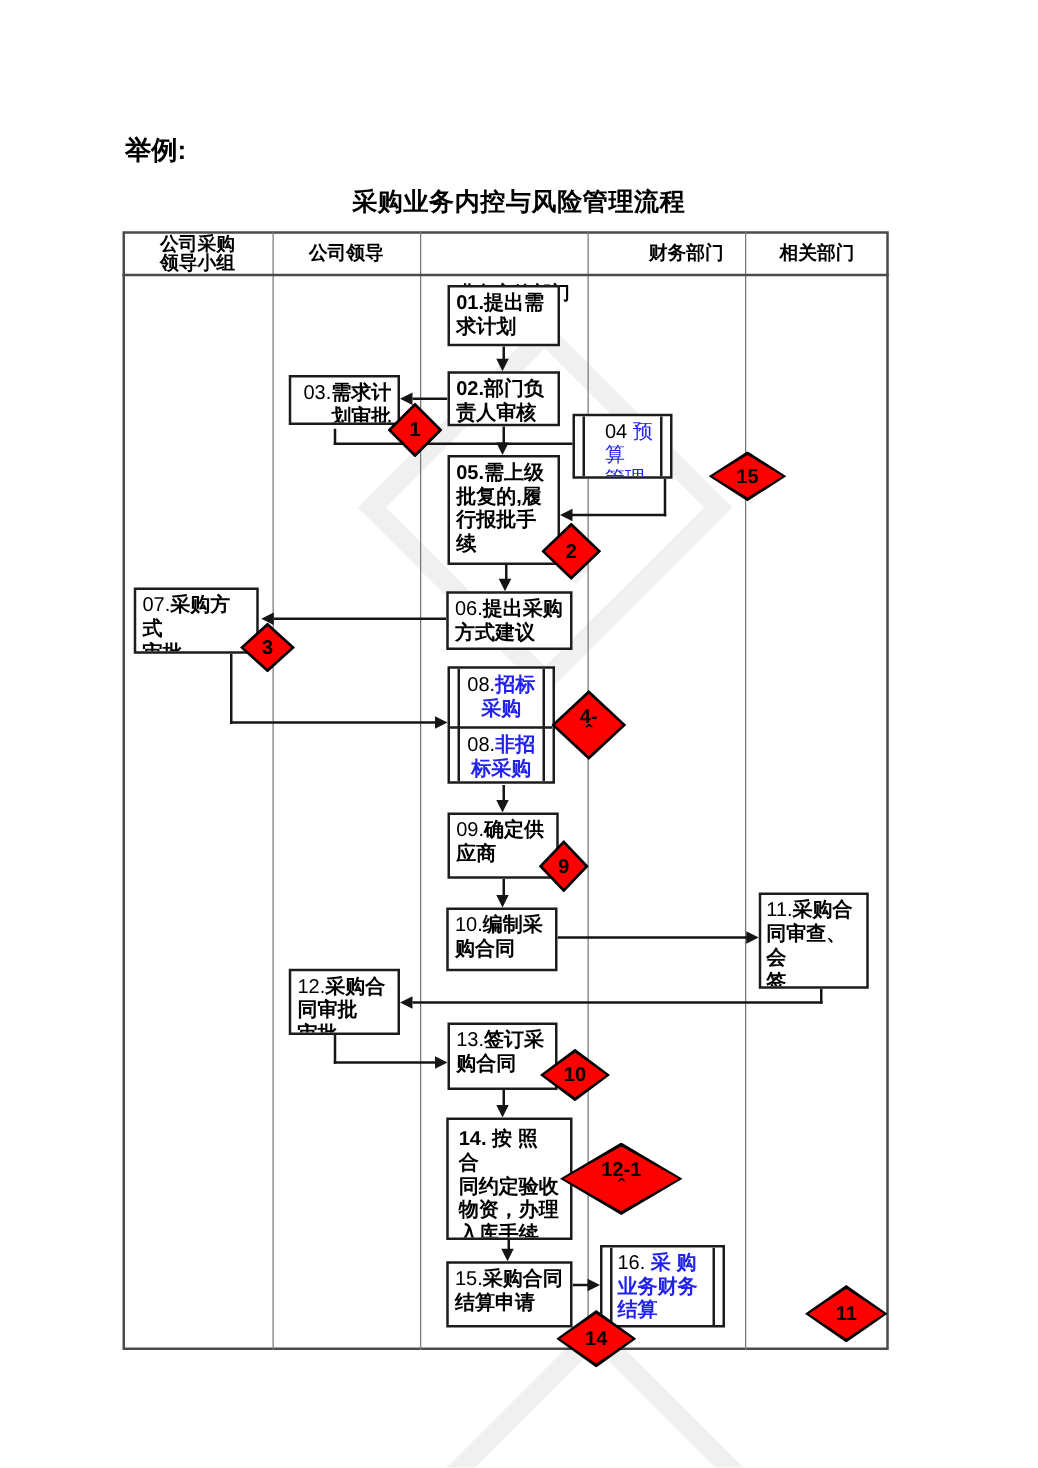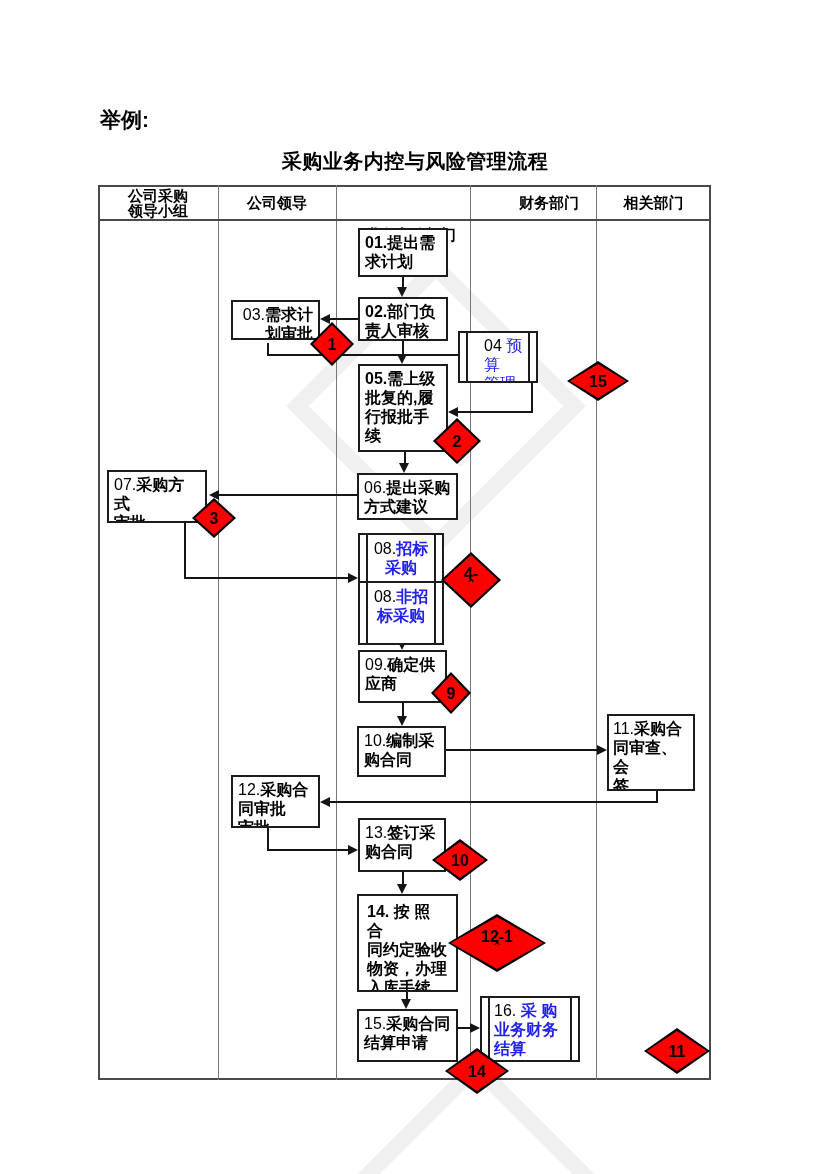--- a/index.html
+++ b/index.html
@@ -166,21 +166,21 @@
   <div class="box" style="left:107px;top:470px;width:100px;height:53px;">
     <span class="num-reg">07.</span><span class="t">采购方式
 审批</span>
   </div>
 
   <div class="box" style="left:357px;top:473px;width:101px;height:47px;">
     <span class="num-reg">06.</span><span class="t">提出采购
 方式建议</span>
   </div>
 
-  <div class="box" style="left:358px;top:533px;width:86px;height:112px;padding:0;">
+  <div class="box" style="left:358px;top:533px;width:86px;height:94px;padding:0;">
     <span class="rail rail-l"></span>
     <span class="rail rail-r"></span>
     <div class="cell" style="top:0;height:46px;">
       <span><span class="num-reg">08.</span><span class="t blue">招标
 采购</span></span>
     </div>
     <div class="cell" style="top:46px;height:46px;border-top:2px solid #1c1c1c;">
       <span><span class="num-reg">08.</span><span class="t blue">非招
 标采购</span></span>
     </div>

